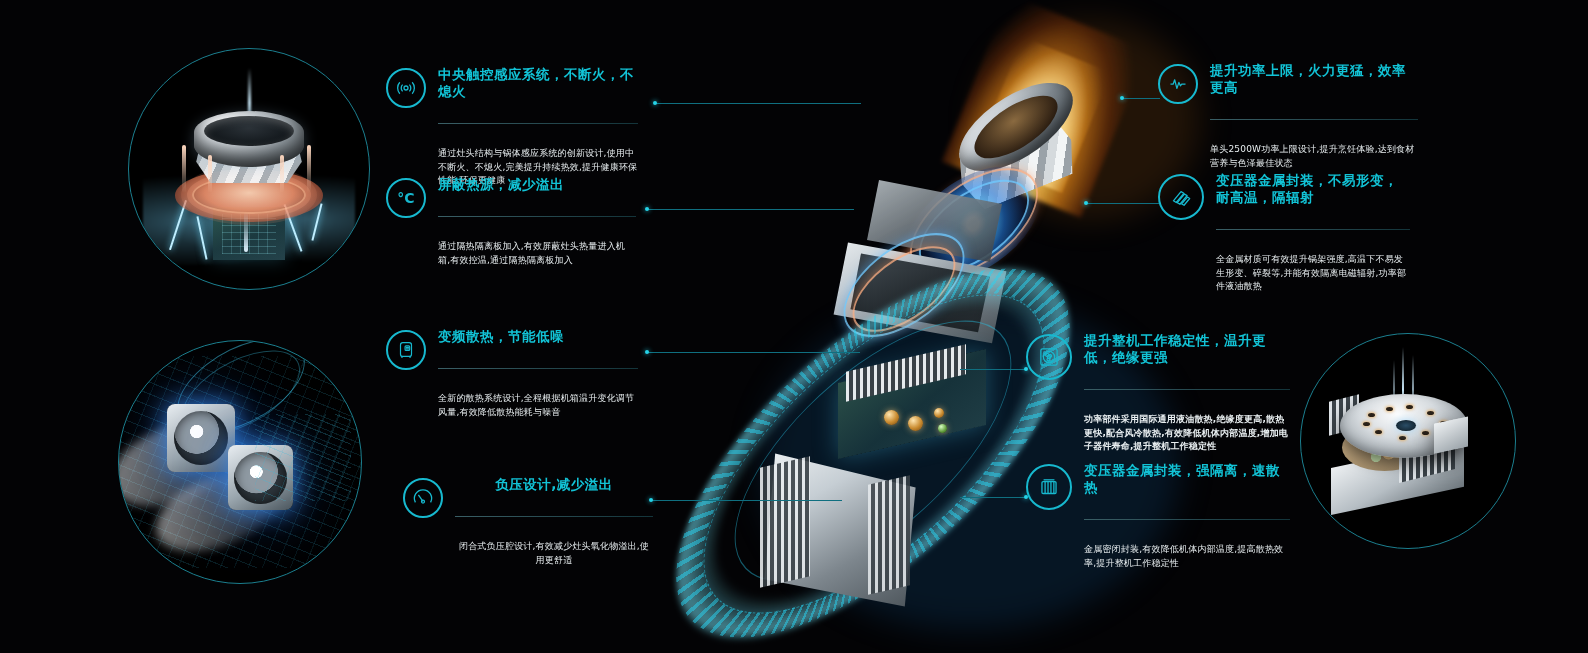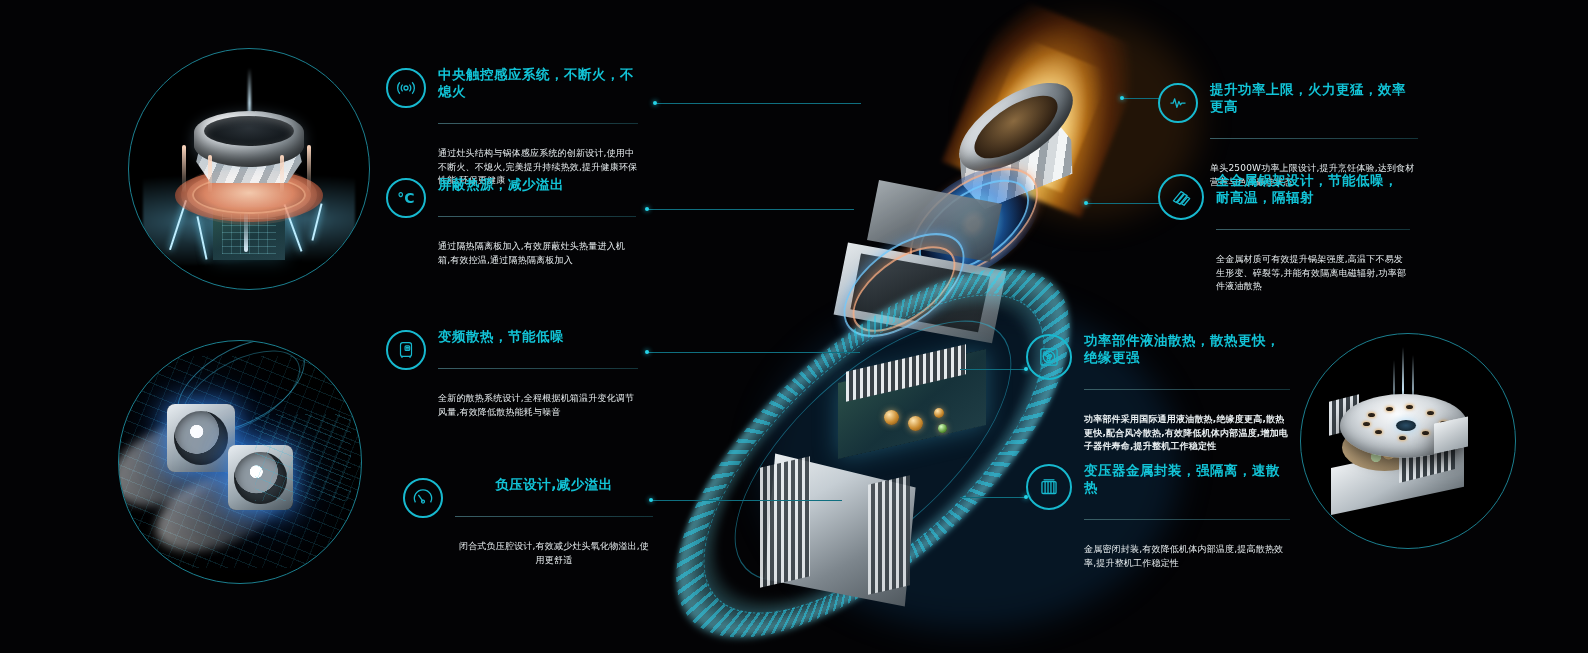--- a/index.html
+++ b/index.html
@@ -435,21 +435,21 @@
         <circle cx="12" cy="15.6" r="1.5"></circle>
       </svg>
     </div>
     <div class="feat-body">
       <div class="feat-title">负压设计,减少溢出</div>
       <div class="feat-rule"></div>
       <div class="feat-desc">闭合式负压腔设计,有效减少灶头氧化物溢出,使用更舒适</div>
     </div>
   </div>
 
-  <div class="feature" style="left:1158px;top:62px;width:260px;margin-top:19px;">
+  <div class="feature" style="left:1158px;top:62px;width:260px;">
     <div class="feat-icon">
       <svg width="24" height="24" viewBox="0 0 24 24" fill="none" stroke="#17b9cf" stroke-width="1.3" stroke-linejoin="round">
         <path d="M4.5 12.2h2.6l1.6-4.4 2.2 8.6 2-6 1.5 3.4 1.3-1.6h3.8"></path>
       </svg>
     </div>
     <div class="feat-body">
       <div class="feat-title">提升功率上限，火力更猛，效率更高</div>
       <div class="feat-rule"></div>
       <div class="feat-desc">单头2500W功率上限设计,提升烹饪体验,达到食材营养与色泽最佳状态</div>
     </div>
@@ -457,39 +457,39 @@
 
   <div class="feature" style="left:1158px;top:172px;width:252px;">
     <div class="feat-icon lg">
       <svg width="26" height="26" viewBox="0 0 24 24" fill="none" stroke="#17b9cf" stroke-width="1.2" stroke-linejoin="round">
         <path d="M5 15.5l7-8.5 2.6 1.6-7 8.5z"></path>
         <path d="M8.6 17.2l6.6-8 2.4 1.5-6.6 8z"></path>
         <path d="M12.6 18.4l5.4-6.4 2 1.4-5.2 6.2z"></path>
       </svg>
     </div>
     <div class="feat-body">
-      <div class="feat-title" style="max-width:218px;">全金属锅架设计，节能低噪，耐高温，隔辐射</div>
+      <div class="feat-title" style="max-width:218px;">变压器金属封装，不易形变，耐高温，隔辐射</div>
       <div class="feat-rule"></div>
       <div class="feat-desc">全金属材质可有效提升锅架强度,高温下不易发生形变、碎裂等,并能有效隔离电磁辐射,功率部件液油散热</div>
     </div>
   </div>
 
   <div class="feature" style="left:1026px;top:332px;width:264px;">
     <div class="feat-icon lg">
       <svg width="26" height="26" viewBox="0 0 24 24" fill="none" stroke="#17b9cf" stroke-width="1.2">
         <rect x="4.5" y="4.5" width="15" height="15" rx="1.5"></rect>
         <circle cx="12" cy="12" r="5.2"></circle>
         <circle cx="12" cy="12" r="1.5"></circle>
         <path d="M12 10.5c0-2.4-3.2-2.6-3.2-.3 0 1.3 1.4 1.6 3.2.3z"></path>
         <path d="M13.2 12.6c2.2-1 1-3.9-.9-2.6-1.1.7-.6 2 .9 2.6z"></path>
         <path d="M11 13.2c-2 1.3.1 3.6 1.5 1.8.8-1 0-2-1.5-1.8z"></path>
       </svg>
     </div>
     <div class="feat-body">
-      <div class="feat-title">功率部件液油散热，散热更快，绝缘更强</div>
+      <div class="feat-title">提升整机工作稳定性，温升更低，绝缘更强</div>
       <div class="feat-rule"></div>
       <div class="feat-desc" style="max-width:238px;font-weight:bold;">功率部件采用国际通用液油散热,绝缘度更高,散热更快,配合风冷散热,有效降低机体内部温度,增加电子器件寿命,提升整机工作稳定性</div>
     </div>
   </div>
 
   <div class="feature" style="left:1026px;top:462px;width:264px;">
     <div class="feat-icon lg">
       <svg width="26" height="26" viewBox="0 0 24 24" fill="none" stroke="#17b9cf" stroke-width="1.2">
         <rect x="5.5" y="7" width="13" height="11" rx="1"></rect>
         <path d="M8.4 7v11M11.1 7v11M13.8 7v11M16.5 7v11"></path>

